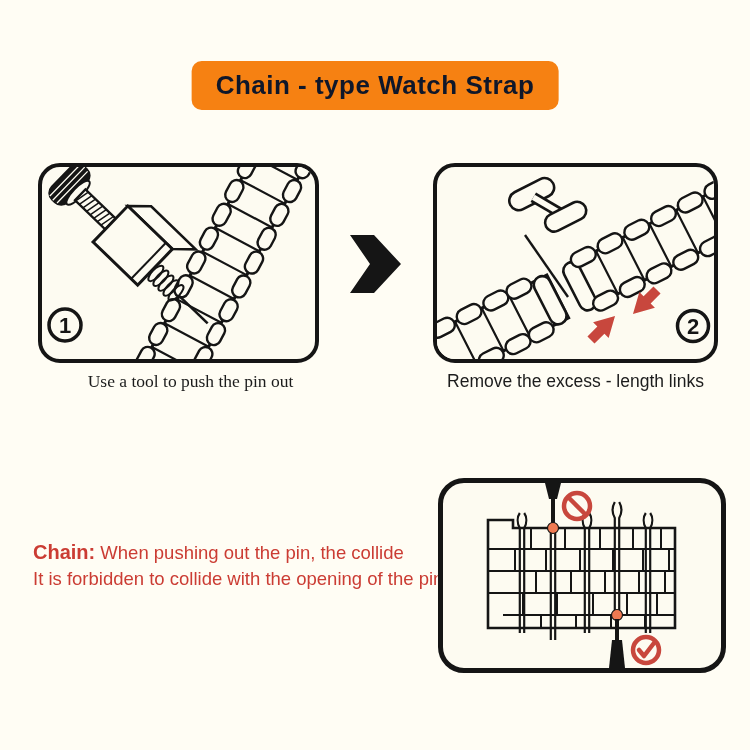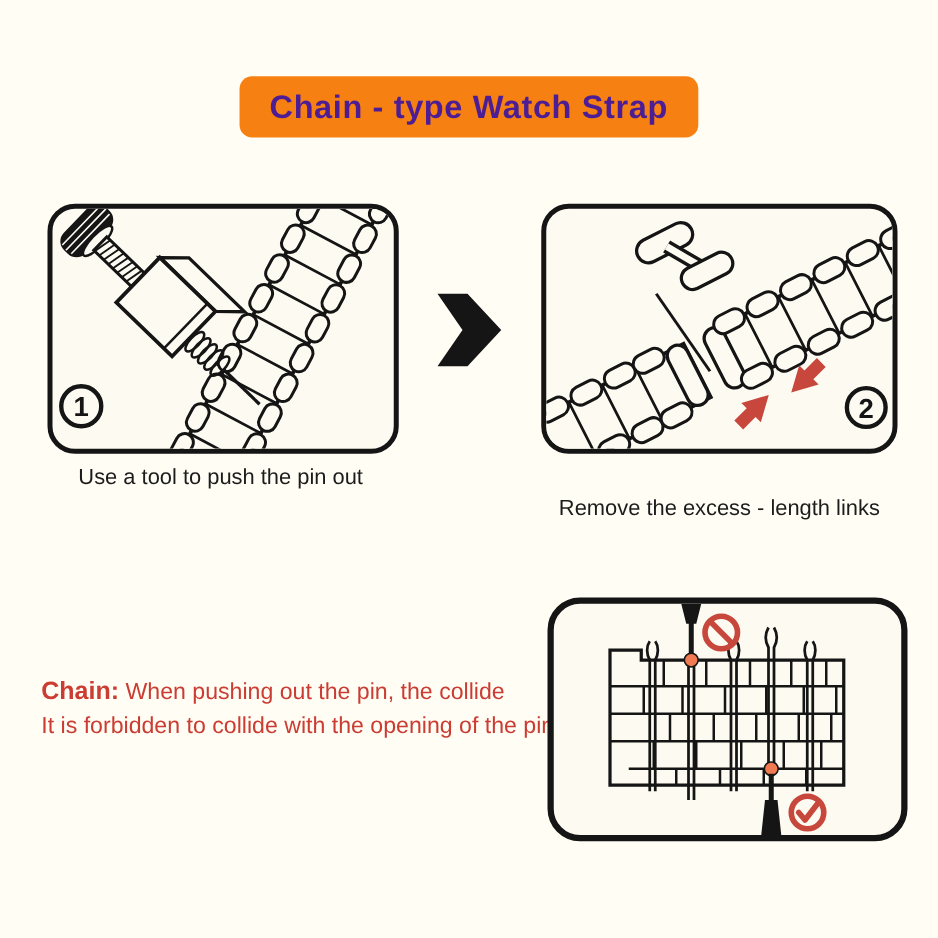--- a/index.html
+++ b/index.html
@@ -3,38 +3,38 @@
 <meta charset="utf-8">
 <style>
   html,body{margin:0;padding:0;}
   body{
     width:750px;height:750px;position:relative;overflow:hidden;
     background:#FFFDF4;
     font-family:"Liberation Sans", sans-serif;
   }
   .banner{
     position:absolute;top:61px;left:50%;transform:translateX(-50%);
-    background:#F68112;color:#4c1d95;font-weight:bold;font-size:26px;
+    background:#F68112;color:#0f172a;font-weight:bold;font-size:26px;
     padding:9px 24px;border-radius:10px;white-space:nowrap;letter-spacing:.5px;
   }
   .panel{
     position:absolute;background:#FDFBF1;border:4px solid #151515;
     border-radius:22px;box-sizing:border-box;overflow:hidden;
   }
   #panel1{left:38px;top:163px;width:281px;height:200px;}
   #panel2{left:433px;top:163px;width:285px;height:200px;}
   #panel3{left:438px;top:478px;width:288px;height:195px;border-width:5px;border-radius:26px;}
   svg.illu{display:block;width:100%;height:100%;}
   .chevron{position:absolute;left:349px;top:232px;}
   .caption{
     position:absolute;top:370px;text-align:center;
     font-size:17.5px;line-height:22px;color:#1c1c1c;
   }
-  #caption1{left:36px;width:281px;}
-  #caption2{left:420px;width:311px;margin-top:25px;}
+  #caption1{left:50px;width:281px;font-family:Liberation Serif, serif;}
+  #caption2{left:420px;width:311px;}
   .note{
     position:absolute;left:33px;top:540px;width:450px;
     color:#CB3C33;font-size:18.5px;line-height:25.5px;
   }
   .note b{font-size:20px;}
   .badge-num{font:bold 22px "Liberation Sans", sans-serif;}
 </style>
 </head>
 <body>
 

